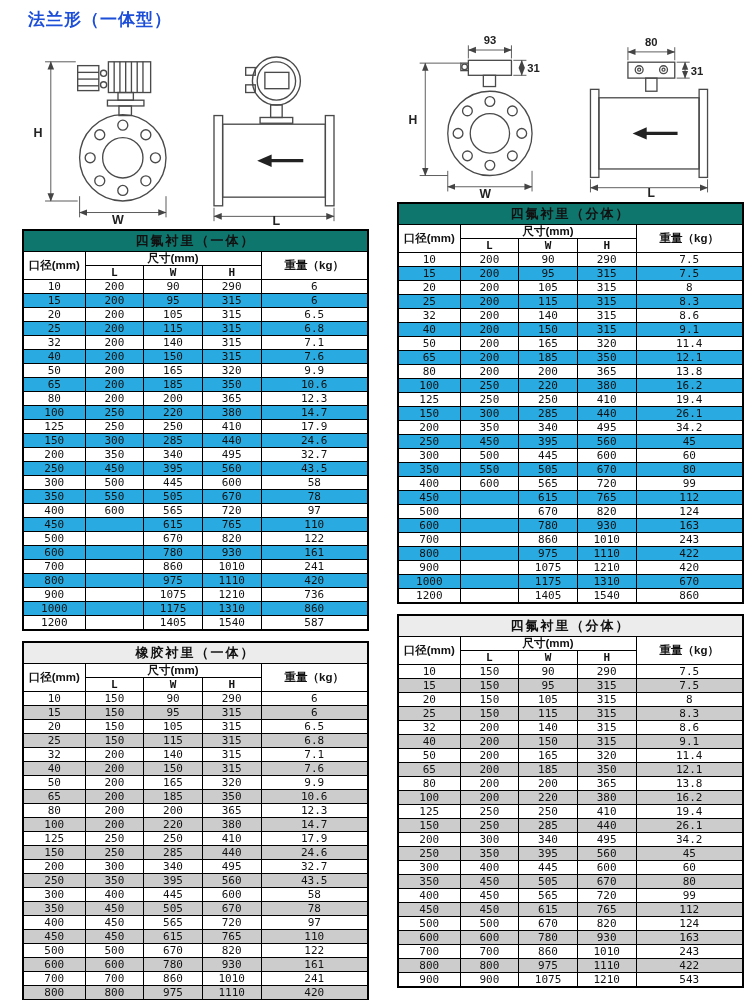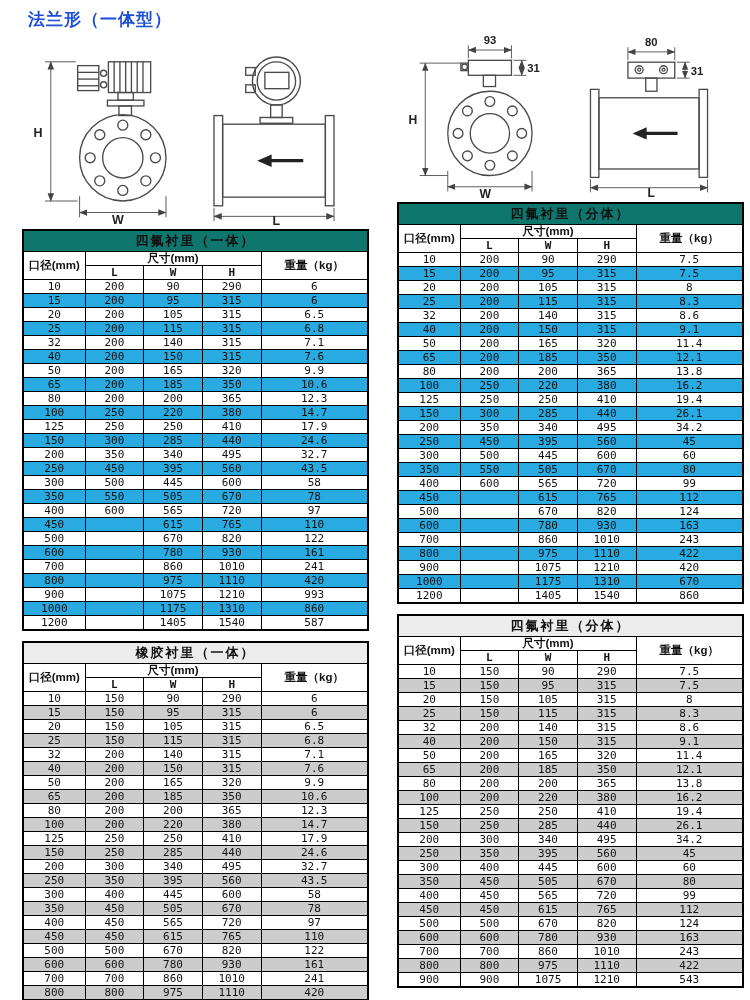--- a/index.html
+++ b/index.html
@@ -298,21 +298,21 @@
               <td></td>
               <td>975</td>
               <td>1110</td>
               <td>420</td>
             </tr>
             <tr>
               <td>900</td>
               <td></td>
               <td>1075</td>
               <td>1210</td>
-              <td>993</td>
+              <td>736</td>
             </tr>
             <tr class="alt">
               <td>1000</td>
               <td></td>
               <td>1175</td>
               <td>1310</td>
               <td>860</td>
             </tr>
             <tr>
               <td>1200</td>

